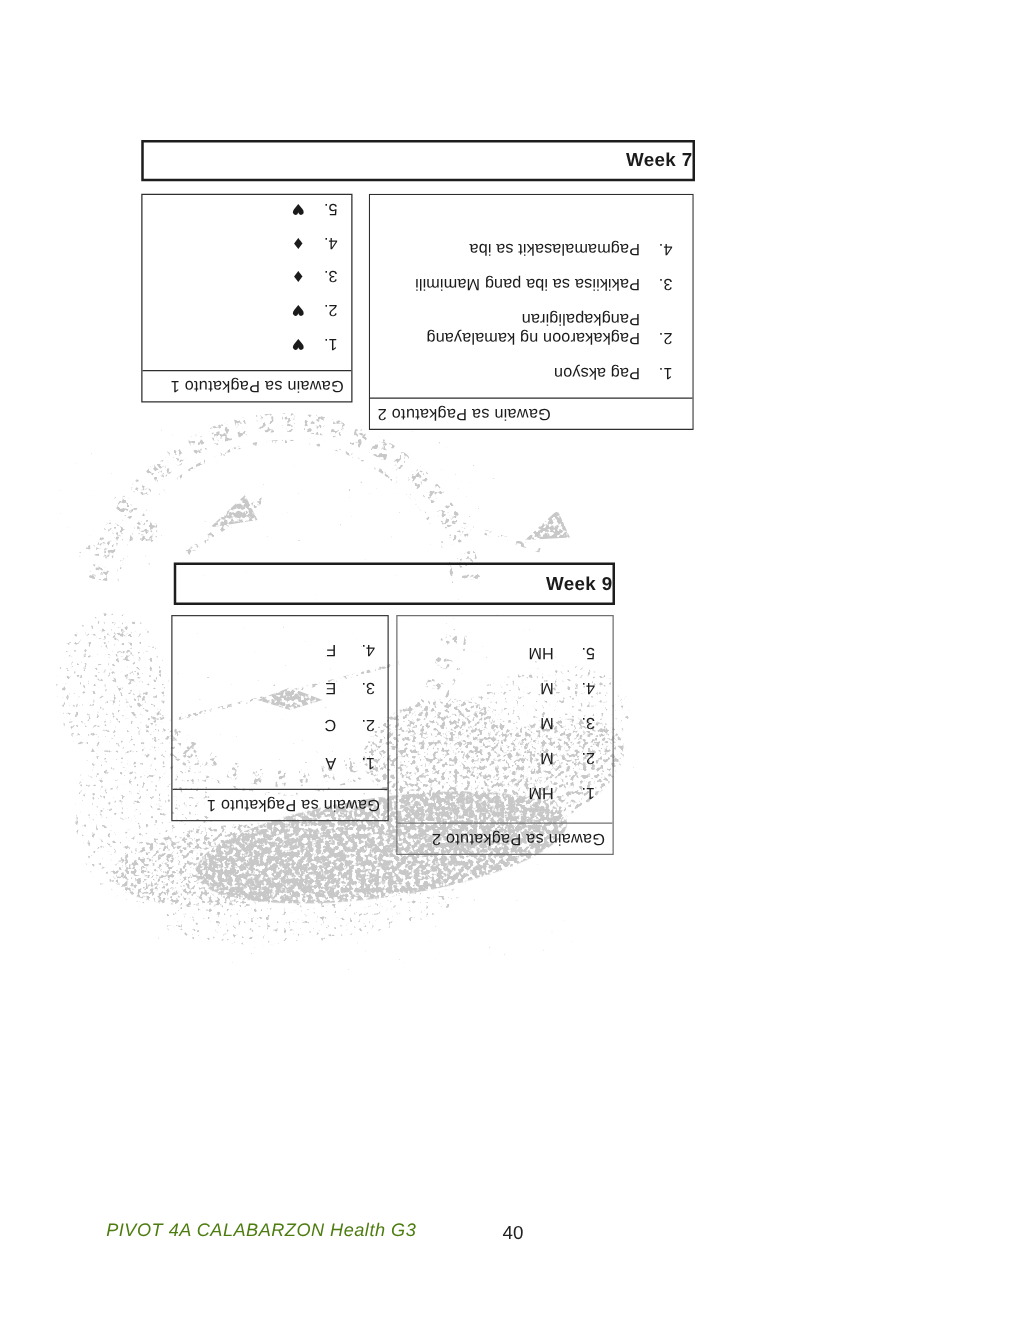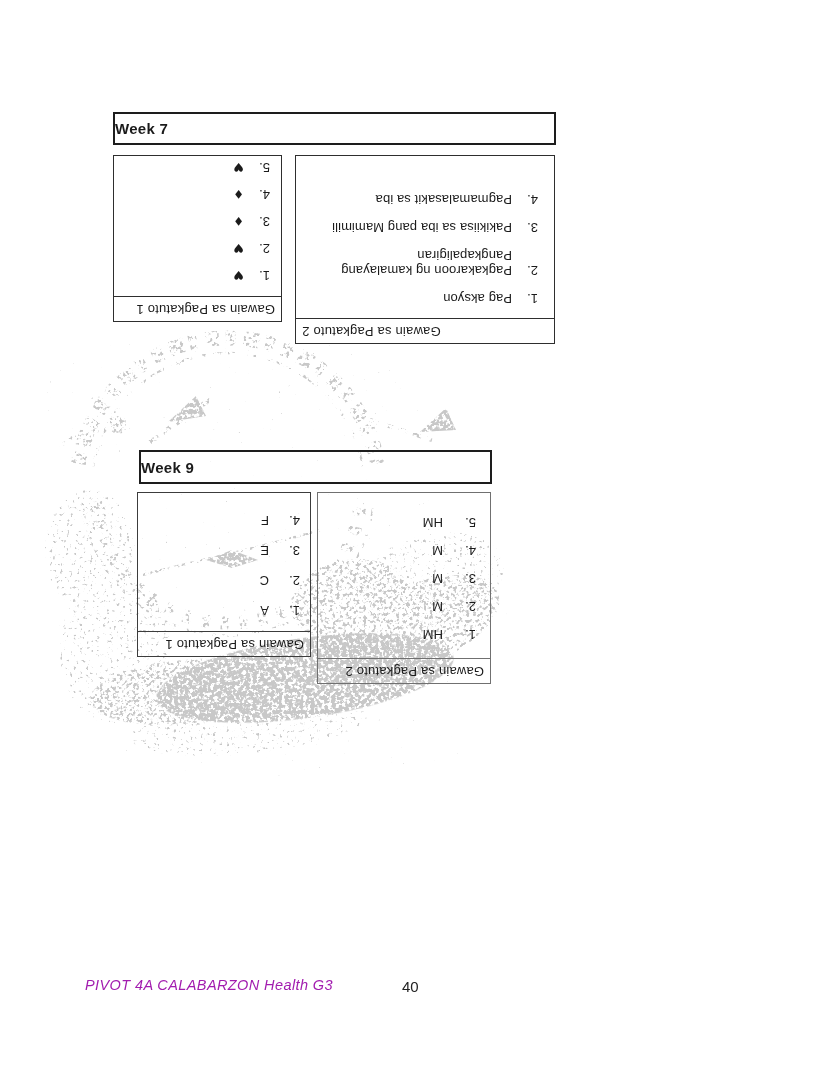--- a/index.html
+++ b/index.html
@@ -12,21 +12,21 @@
   .page{
     position:relative;width:825px;height:1075px;background:#ffffff;overflow:hidden;
     font-family:"Liberation Sans","DejaVu Sans",sans-serif;color:var(--text);
     margin:0 auto;
   }
   .watermark{position:absolute;left:0;top:0;z-index:0;color:var(--watermark);pointer-events:none;}
   .layer{position:absolute;z-index:1;}
 
   
   .week-banner{
-    display:flex;align-items:center;justify-content:flex-start;
+    display:flex;align-items:center;justify-content:flex-end;
     border:2px solid #1d1d1d;background:transparent;
     font-size:15px;font-weight:bold;letter-spacing:.3px;
   }
   .w7-banner{left:113px;top:112px;width:439px;height:29px;}
   .w8-banner{left:139px;top:450px;width:349px;height:30px;}
 
   
   .abox{background:transparent;border:1.7px solid var(--bc,var(--border-dark));}
   .w7b1{left:113px;top:155px;width:167px;height:165px;--bc:#2e2e2e;}
   .w7b2{left:295px;top:155px;width:258px;height:187px;--bc:#2e2e2e;}
@@ -56,21 +56,21 @@
   .ans-sym{font-size:12px;margin-left:10px;font-family:"DejaVu Sans",sans-serif;}
 
   
   .txt-rows{padding:12px 10px 0 16px;}
   .txt-row{display:flex;font-size:13px;line-height:15px;margin-bottom:13px;letter-spacing:.1px;}
   .txt-num{flex:0 0 26px;}
   .txt-val{flex:1 1 auto;}
 
   
   .footer-text{
-    left:85px;top:977px;font-size:14.5px;font-style:italic;color:#a21caf;letter-spacing:.4px;
+    left:85px;top:977px;font-size:14.5px;font-style:italic;color:#4d7c0f;letter-spacing:.4px;
   }
   .page-number{left:402px;top:978px;font-size:15px;color:#222;text-align:right;}
 </style>
 </head>
 <body>
 
 <div class="page">
 
   <svg class="watermark" width="825" height="1075" viewBox="0 0 825 1075" aria-hidden="true">
     <defs>

